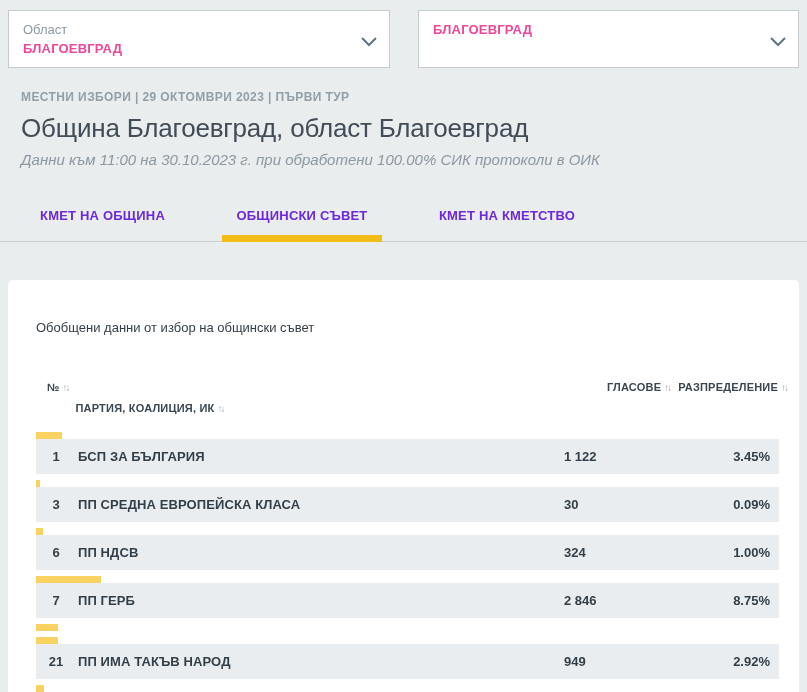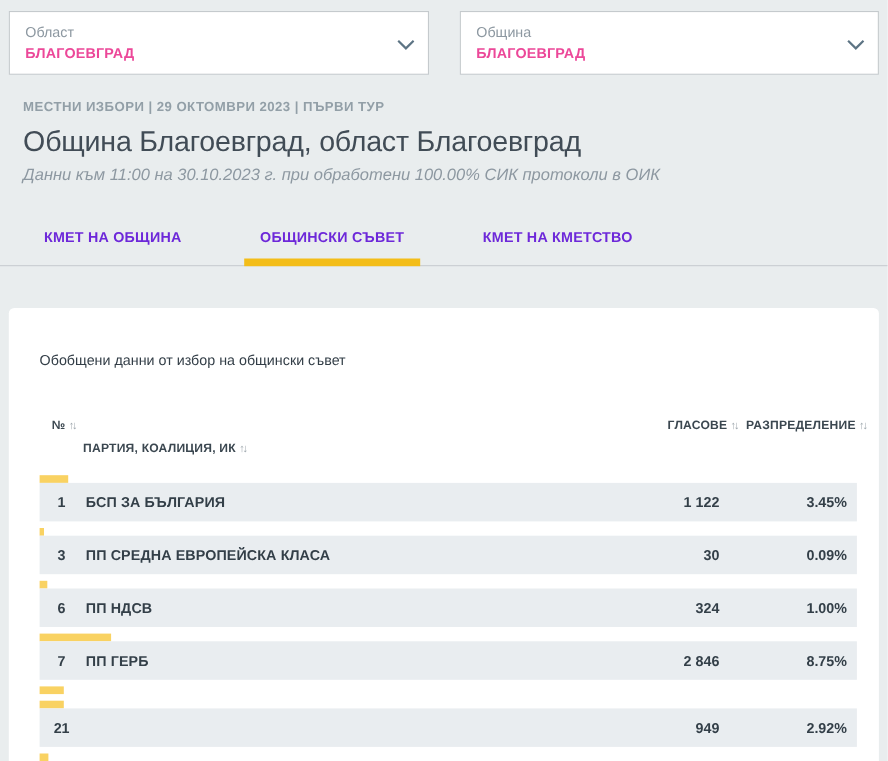--- a/index.html
+++ b/index.html
@@ -72,39 +72,38 @@
 
   .rows{margin-top:18px;}
   .row-block{margin:0 20px 6px 28px;cursor:pointer;}
   .row-bar{height:7px;background:var(--bar);min-width:4px;}
   .row-main{
     height:35px;background:var(--rowbg);display:flex;align-items:center;
     padding:0 9px 0 12px;font-size:13px;font-weight:bold;color:#333f48;
   }
   .cell-num{width:16px;text-align:center;flex:none;}
   .cell-party{margin-left:14px;letter-spacing:.1px;}
-  .cell-votes{margin-left:auto;width:90px;text-align:right;flex:none;}
+  .cell-votes{margin-left:auto;width:90px;flex:none;}
   .cell-share{width:116px;text-align:right;flex:none;}
   .partial-bar{width:8px;}
 </style>
 </head>
 <body>
 
 <div class="filters">
   <div class="select-box region">
     <div class="select-label">Област</div>
     <div class="select-value">БЛАГОЕВГРАД</div>
     <span class="chevron">
       <svg width="16" height="10" viewBox="0 0 16 10">
           <polyline points="1,1 8,8 15,1" fill="none" stroke="#5d7484" stroke-width="2"></polyline>
         </svg>
     </span>
   </div>
   <div class="select-box municipality">
-    <div class="select-label">Община</div>
     <div class="select-value">БЛАГОЕВГРАД</div>
     <span class="chevron">
       <svg width="16" height="10" viewBox="0 0 16 10">
           <polyline points="1,1 8,8 15,1" fill="none" stroke="#5d7484" stroke-width="2"></polyline>
         </svg>
     </span>
   </div>
 </div>
 
 <div class="page-header">
@@ -184,20 +183,21 @@
     </div>
 
     <div class="row-block">
       <div class="row-bar" style="width: 2.97%;"></div>
     </div>
 
     <div class="row-block">
       <div class="row-bar" style="width: 2.92%;"></div>
       <div class="row-main">
         <span class="cell-num">21</span>
+        <span class="cell-party">ПП ИМА ТАКЪВ НАРОД</span>
         <span class="cell-votes">949</span>
         <span class="cell-share">2.92%</span>
       </div>
     </div>
 
     <div class="row-block">
       <div class="row-bar partial-bar"></div>
     </div>
 
   </div>

